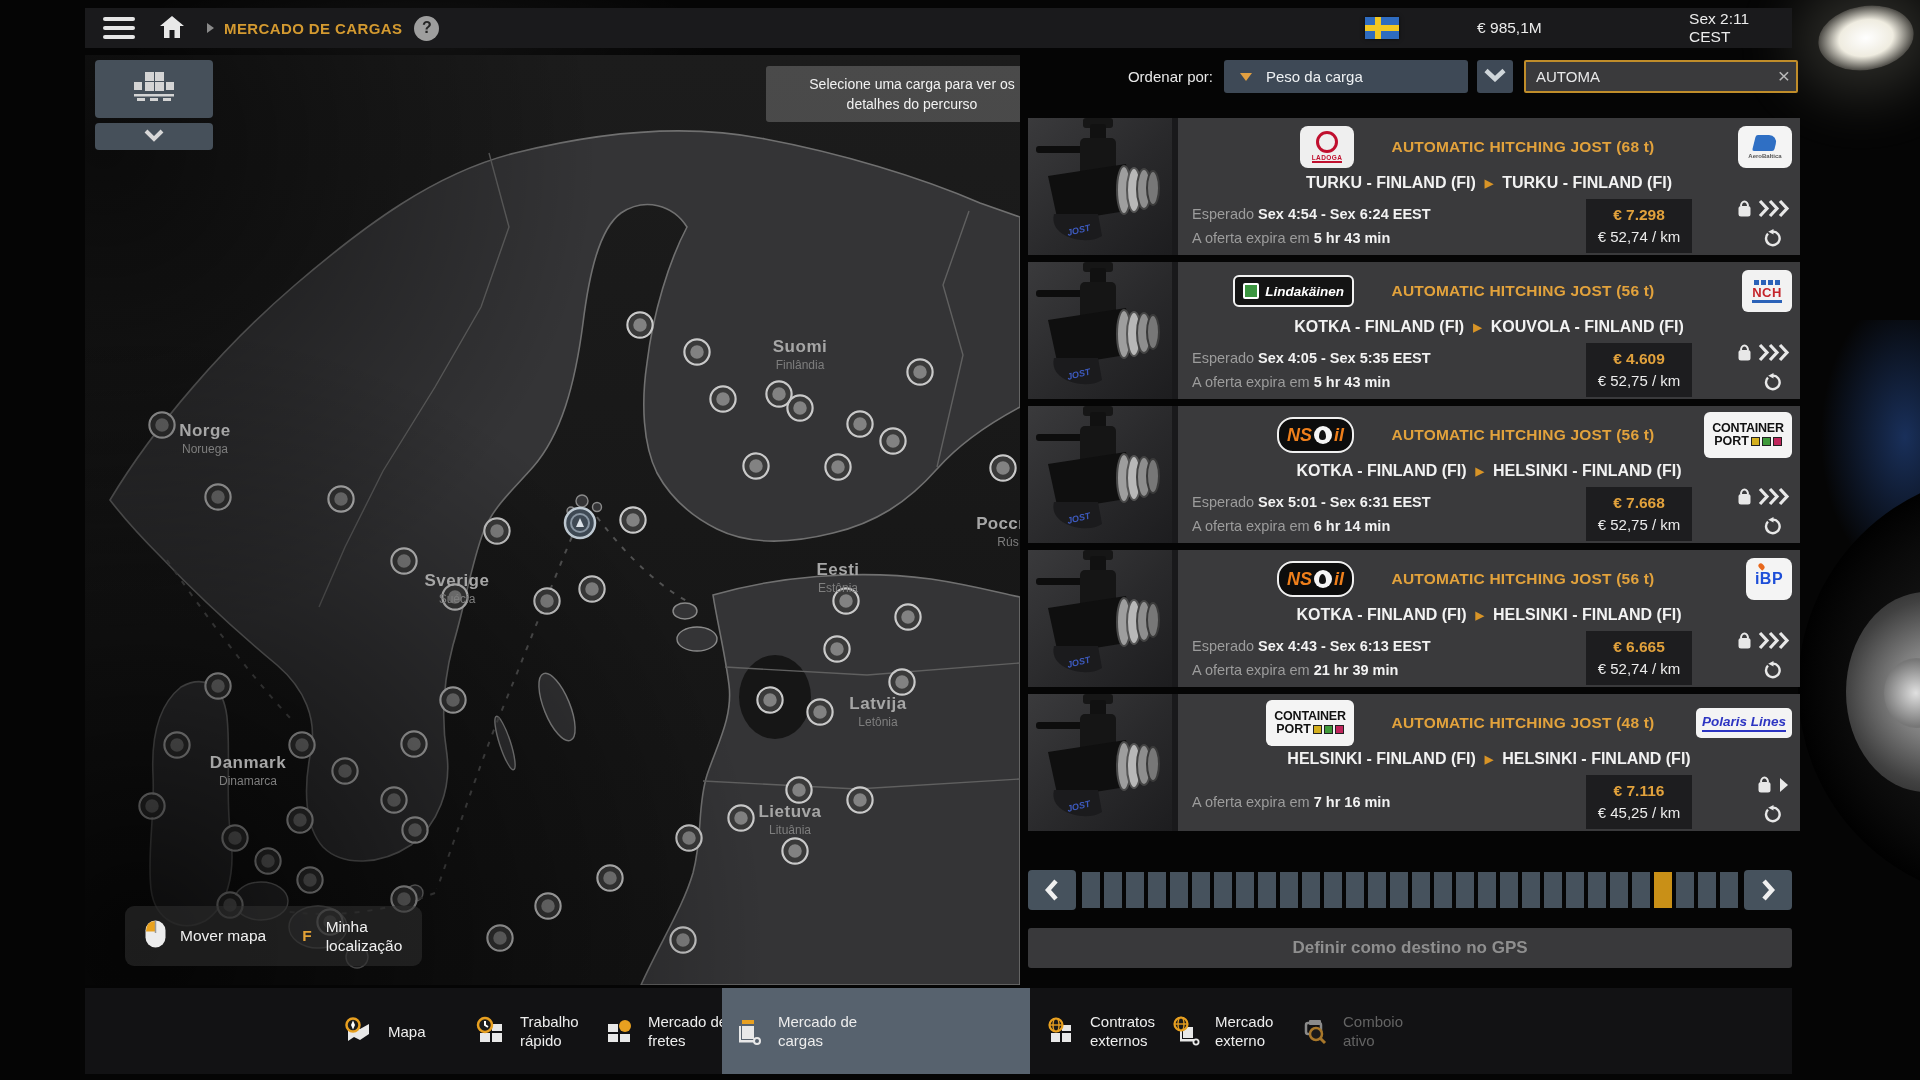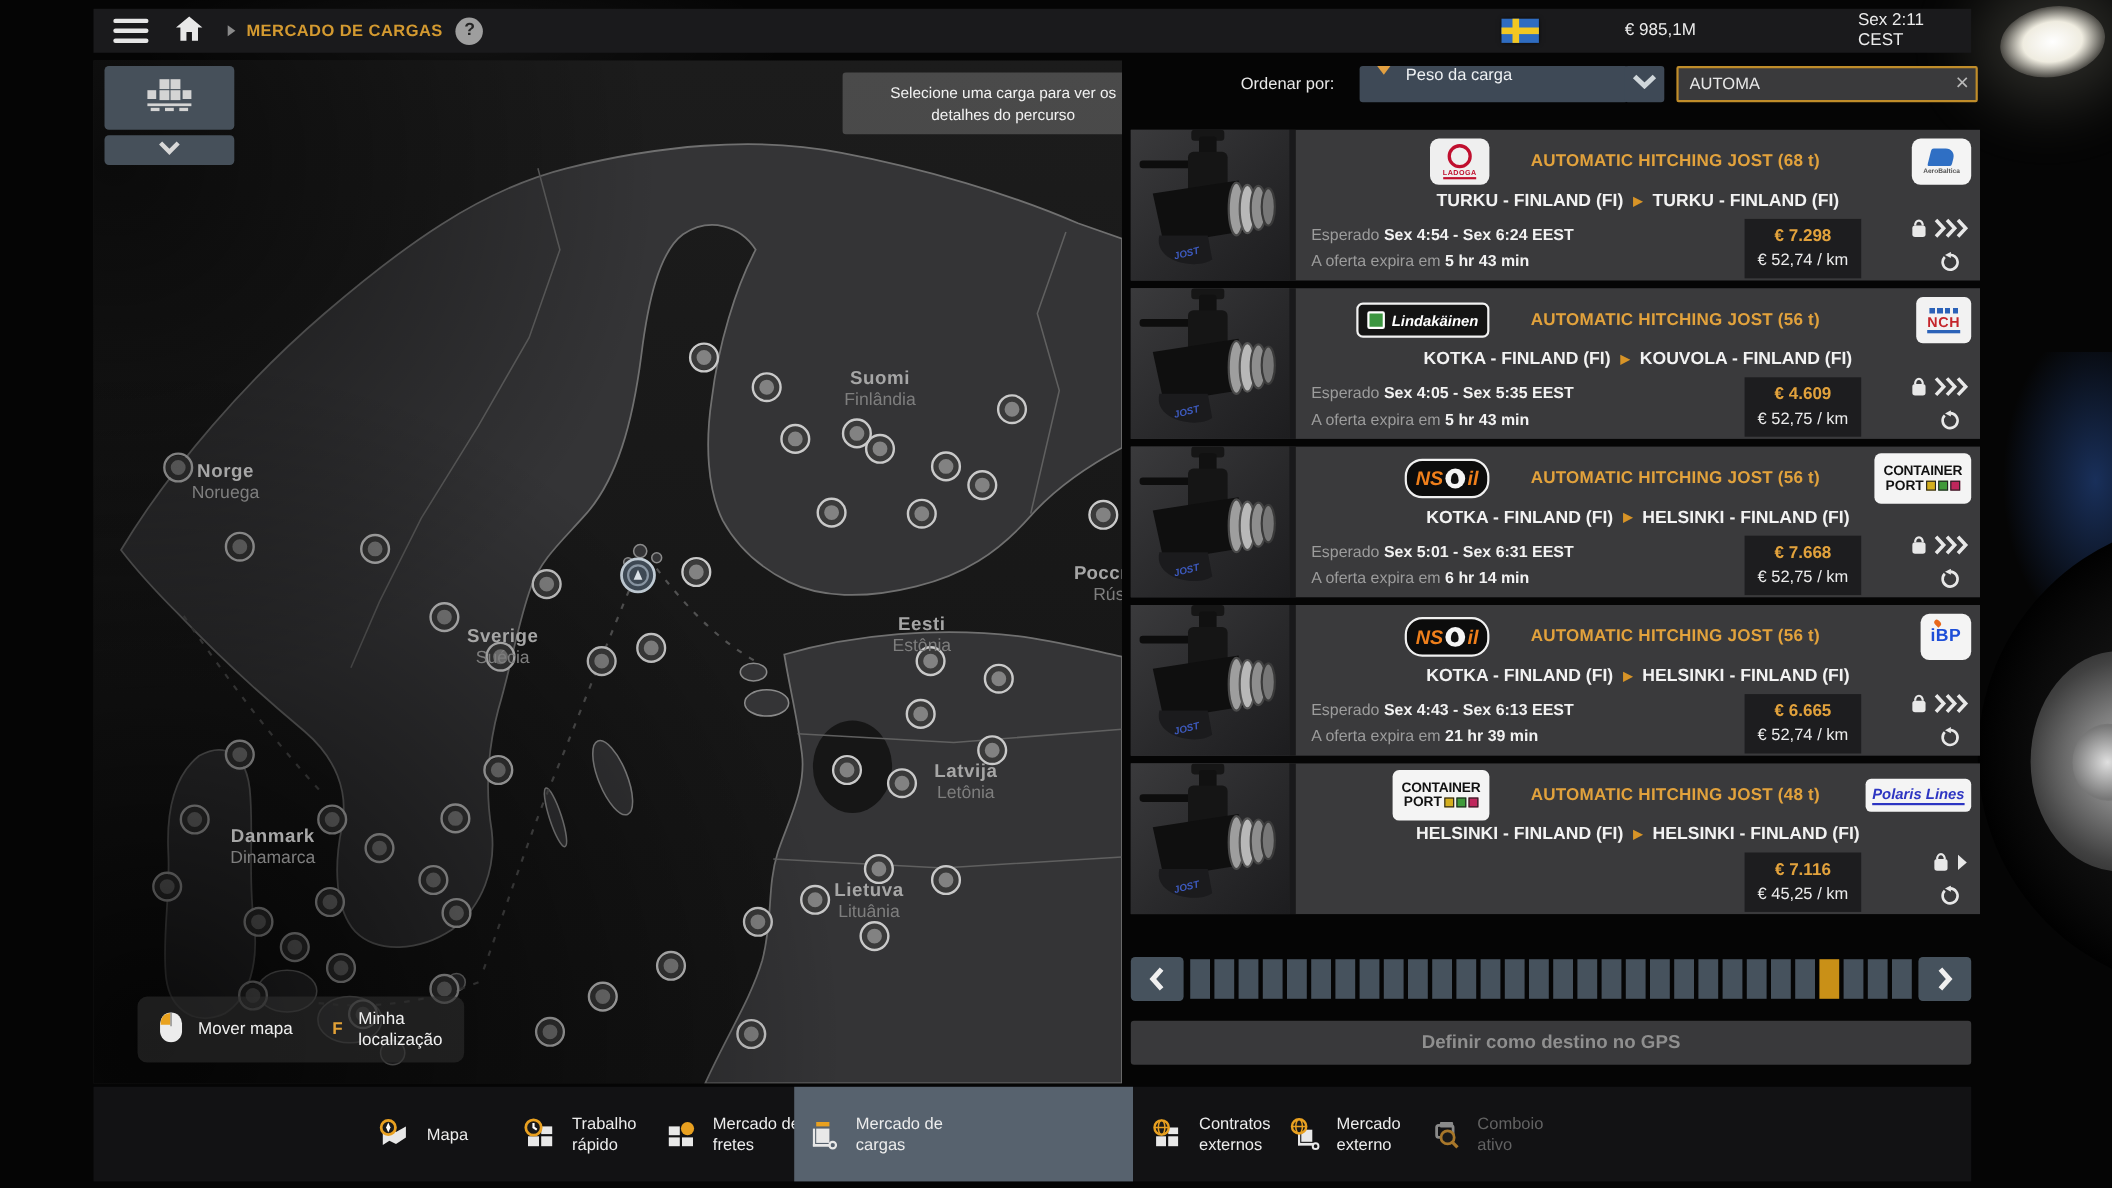--- a/index.html
+++ b/index.html
@@ -50,40 +50,40 @@
   #map-svg{position:absolute;inset:0;}
   .land{fill:#343436;stroke:#707070;stroke-width:1.6;}
   .isle{fill:#343436;stroke:#8a8a8a;stroke-width:1.4;}
   .border-line{fill:none;stroke:#606060;stroke-width:1.4;}
   .ferry{fill:none;stroke:#515151;stroke-width:2;stroke-dasharray:5 8;}
   .dot-o{fill:none;stroke:#c9c9c9;stroke-width:2.2;}
   .dot-i{fill:#828282;stroke:#3a3a3a;stroke-width:4.5;}
   .country-label{position:absolute;transform:translate(-50%,-50%);text-align:center;z-index:3;
     pointer-events:none;white-space:nowrap;}
   .country-label .cn{display:block;color:#a6a6a6;font-size:17px;font-weight:600;letter-spacing:.5px;}
-  .country-label .cs{display:block;color:#7e7e7e;font-size:16px;margin-top:1px;}
+  .country-label .cs{display:block;color:#7e7e7e;font-size:12px;margin-top:1px;}
   .map-tooltip{position:absolute;left:681px;top:11px;width:292px;height:56px;border-radius:3px;
     background:rgba(138,138,138,.42);color:#f2f2f2;font-size:14px;line-height:20px;
     display:flex;flex-direction:column;align-items:center;justify-content:center;z-index:4;}
   .map-btn{position:absolute;left:10px;background:#46505a;border-radius:4px;display:flex;
     align-items:center;justify-content:center;z-index:4;cursor:pointer;}
   .map-btn.big{top:5px;width:118px;height:58px;}
   .map-btn.small{top:68px;width:118px;height:27px;}
   .map-pill{position:absolute;left:40px;top:851px;height:60px;padding:0 20px;border-radius:9px;
     background:rgba(46,46,46,.58);display:flex;align-items:center;gap:14px;z-index:4;}
   .pill-label{color:#f0f0f0;font-size:15.5px;}
   .pill-key{color:#e2a136;font-size:15.5px;font-weight:700;margin-left:22px;}
   .pill-2line{color:#f0f0f0;font-size:15.5px;line-height:19px;display:flex;flex-direction:column;}
 
   
   .right-panel{position:absolute;left:1028px;top:55px;width:772px;height:930px;}
   .sort-row{position:absolute;left:0;top:5px;width:100%;height:33px;display:flex;align-items:center;}
   .sort-label{position:absolute;left:0;width:185px;text-align:right;color:#e8e8e8;font-size:15px;}
-  .sort-select{position:absolute;left:208px;width:244px;height:33px;background:#3e4956;border-radius:3px;
-    display:flex;cursor:pointer;}
+  .sort-select{position:absolute;left:196px;width:244px;height:33px;background:#3e4956;border-radius:3px;
+    display:flex;align-items:center;cursor:pointer;}
   .sort-tri{width:0;height:0;border-top:8px solid #e2a041;border-left:6px solid transparent;
     border-right:6px solid transparent;margin:0 14px 0 16px;}
   .sort-value{color:#eef1f3;font-size:15px;}
   .sort-chevbtn{position:absolute;left:449px;width:36px;height:33px;background:#3e4956;border-radius:3px;
     display:flex;align-items:center;justify-content:center;cursor:pointer;}
   .search-wrap{position:absolute;left:496px;width:274px;height:33px;}
   .search-input{width:100%;height:100%;box-sizing:border-box;background:#3a3a3c;border:2px solid #c08d2a;
     border-radius:2px;color:#e8e8e8;font-size:15px;padding:0 30px 0 10px;outline:none;
     font-family:"Liberation Sans",sans-serif;}
   .search-clear{position:absolute;right:8px;top:4px;color:#b9b9b9;font-size:21px;cursor:pointer;}
@@ -843,20 +843,21 @@
                 </span>
               </span>
       </div>
       <div class="row-route">
         <span>HELSINKI - FINLAND (FI)</span>
         <span class="route-arrow">▶</span>
         <span>HELSINKI - FINLAND (FI)</span>
       </div>
       <div class="row-bottom">
         <div class="row-times">
+          <div><span class="t-gray">A oferta expira em</span> <span class="t-white">7 hr 16 min</span></div>
         </div>
         <div class="price-box">
           <div class="price">€ 7.116</div>
           <div class="ppkm">€ 45,25 / km</div>
         </div>
         <div class="row-icons">
           <div class="icons-top">
             <span class="ic-weight"><svg width="15" height="19" viewBox="0 0 15 19">
                       <path d="M4 7 A3.5 4.5 0 0 1 11 7" fill="none" stroke="#e8e8e8" stroke-width="2"></path>
                       <rect x="1.5" y="7" width="12" height="10.5" rx="2.5" fill="#e8e8e8"></rect>

